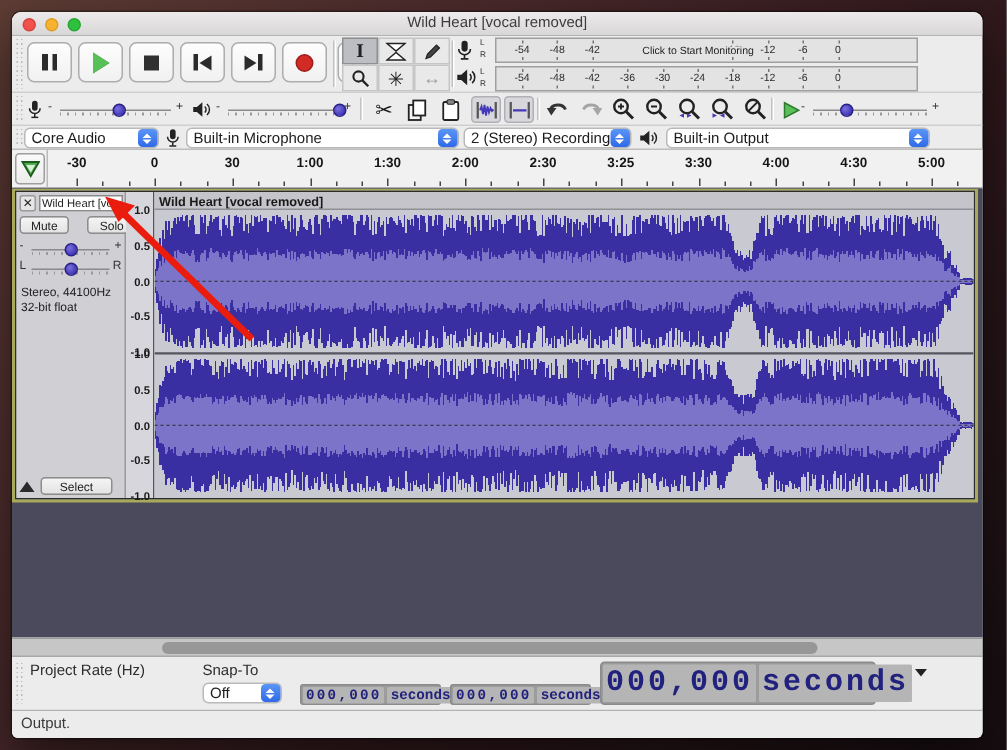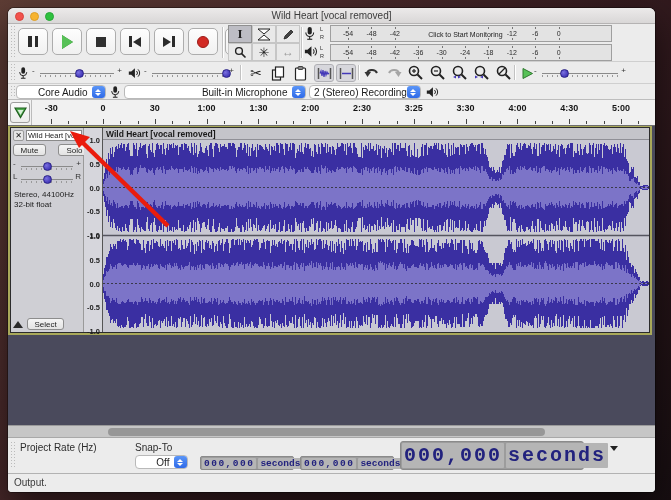--- a/index.html
+++ b/index.html
@@ -90,21 +90,21 @@
   
   .ebtn { position:absolute; top:2px; width:20px; height:18px; display:flex; align-items:center;
     justify-content:center; border-radius:3px; }
   .ebtn.pressed { background:#d7d7dc; border:1px solid #b0b0b5; }
   .scissors-icon { font-size:14px; color:#1a1a1a; line-height:1; }
   .disabled { opacity:.38; }
 
   
   .dropdown { position:absolute; height:14px; background:#fff; border:1px solid #b9b9b9;
     border-radius:4px; font-size:10px; color:#1c1c1c; display:flex; align-items:center; }
-  .dropdown .dd-text { flex:1; padding:0 4px; white-space:nowrap; overflow:hidden;text-align:right; }
+  .dropdown .dd-text { flex:1; padding:0 4px; white-space:nowrap; overflow:hidden; }
   .dd-chev { width:13px; height:12px; margin-right:0.5px; border-radius:3px;
     background:linear-gradient(#5a95f7,#2f6ae8); display:flex; flex-direction:column;
     align-items:center; justify-content:center; gap:1px; }
   .dd-chev i { width:0; height:0; }
   .dd-chev .up { border-left:3px solid transparent; border-right:3px solid transparent; border-bottom:3px solid #fff; }
   .dd-chev .dn { border-left:3px solid transparent; border-right:3px solid transparent; border-top:3px solid #fff; }
 
   
   .timeline { position:absolute; left:0; top:92px; width:100%; height:26px;
     background:#f1f1f1; border-bottom:1px solid #6e6e6e; }
@@ -133,21 +133,21 @@
   .tp-ms { position:absolute; left:2px; top:16px; display:flex; gap:12px; }
   .tp-btn { width:33px; height:12px; background:linear-gradient(#f5f5f5,#e3e3e3);
     border:1px solid #8d8d8d; border-radius:3px; font-size:8px; display:flex;
     align-items:center; justify-content:center; color:#222; }
   .tp-sliders { position:absolute; left:2px; top:31px; width:68px; }
   .tp-sliders .slider { position:relative; width:100%; }
   .tp-info { position:absolute; left:3px; top:62px; line-height:1.3; font-size:8px; color:#1d1d1d; }
   .tp-bottom { position:absolute; left:2px; bottom:2px; display:flex; align-items:center; gap:4px; }
   .collapse-tri { width:0; height:0; border-left:5px solid transparent; border-right:5px solid transparent;
     border-bottom:7px solid #2a2a2a; }
-  .tp-select { width:37px; height:12px; background:linear-gradient(#f5f5f5,#e3e3e3);
+  .tp-select { width:48px; height:12px; background:linear-gradient(#f5f5f5,#e3e3e3);
     border:1px solid #8d8d8d; border-radius:3px; font-size:8px; display:flex; align-items:center;
     justify-content:center; color:#222; }
   .vruler { width:19px; height:100%; background:#d6d6dc; border-right:1px solid #555; position:relative; }
   .vr-label { position:absolute; right:2px; transform:translateY(-50%); font-size:7.5px;
     font-weight:bold; color:#1c1c1c; }
   .wave-col { flex:1; height:100%; position:relative; background:#c9c9d2; }
   .wave-title { position:absolute; left:0; top:0; width:100%; height:12px; background:#c4c4ca;
     border-bottom:1px solid #8f8f96; font-size:8.5px; font-weight:bold; color:#1a1a1a;
     padding:1px 0 0 3px; white-space:nowrap; overflow:hidden; }
   .wave-svg { position:absolute; left:0; top:12px; }
@@ -508,20 +508,27 @@
             <i class="dn"></i>
           </span>
       </div>
       <span style="position:absolute;left:418px;top:2px">
         <svg width="13" height="12" viewBox="0 0 16 14">
             <polygon points="1,5 4,5 8.5,1 8.5,13 4,9 1,9" fill="#222"></polygon>
             <path d="M10.5 4.5 a3.5 3.5 0 0 1 0 5" fill="none" stroke="#222" stroke-width="1.2"></path>
             <path d="M12.3 2.5 a6 6 0 0 1 0 9" fill="none" stroke="#222" stroke-width="1.2"></path>
           </svg>
       </span>
+      <div class="dropdown" style="left:436px;top:1px;width:176px">
+        <span class="dd-text">Built-in Output</span>
+        <span class="dd-chev">
+            <i class="up"></i>
+            <i class="dn"></i>
+          </span>
+      </div>
     </div>
 
     <div class="timeline">
       <div class="pin-btn">
         <svg width="13" height="12" viewBox="0 0 13 12">
           <polygon points="1,1 12,1 6.5,10.5" fill="#4fae4f" stroke="#1e5c1e" stroke-width="1.2"></polygon>
           <polygon points="3.5,3 9.5,3 6.5,8" fill="#d9efd9"></polygon>
         </svg>
       </div>
       <div class="ruler" id="ruler">

